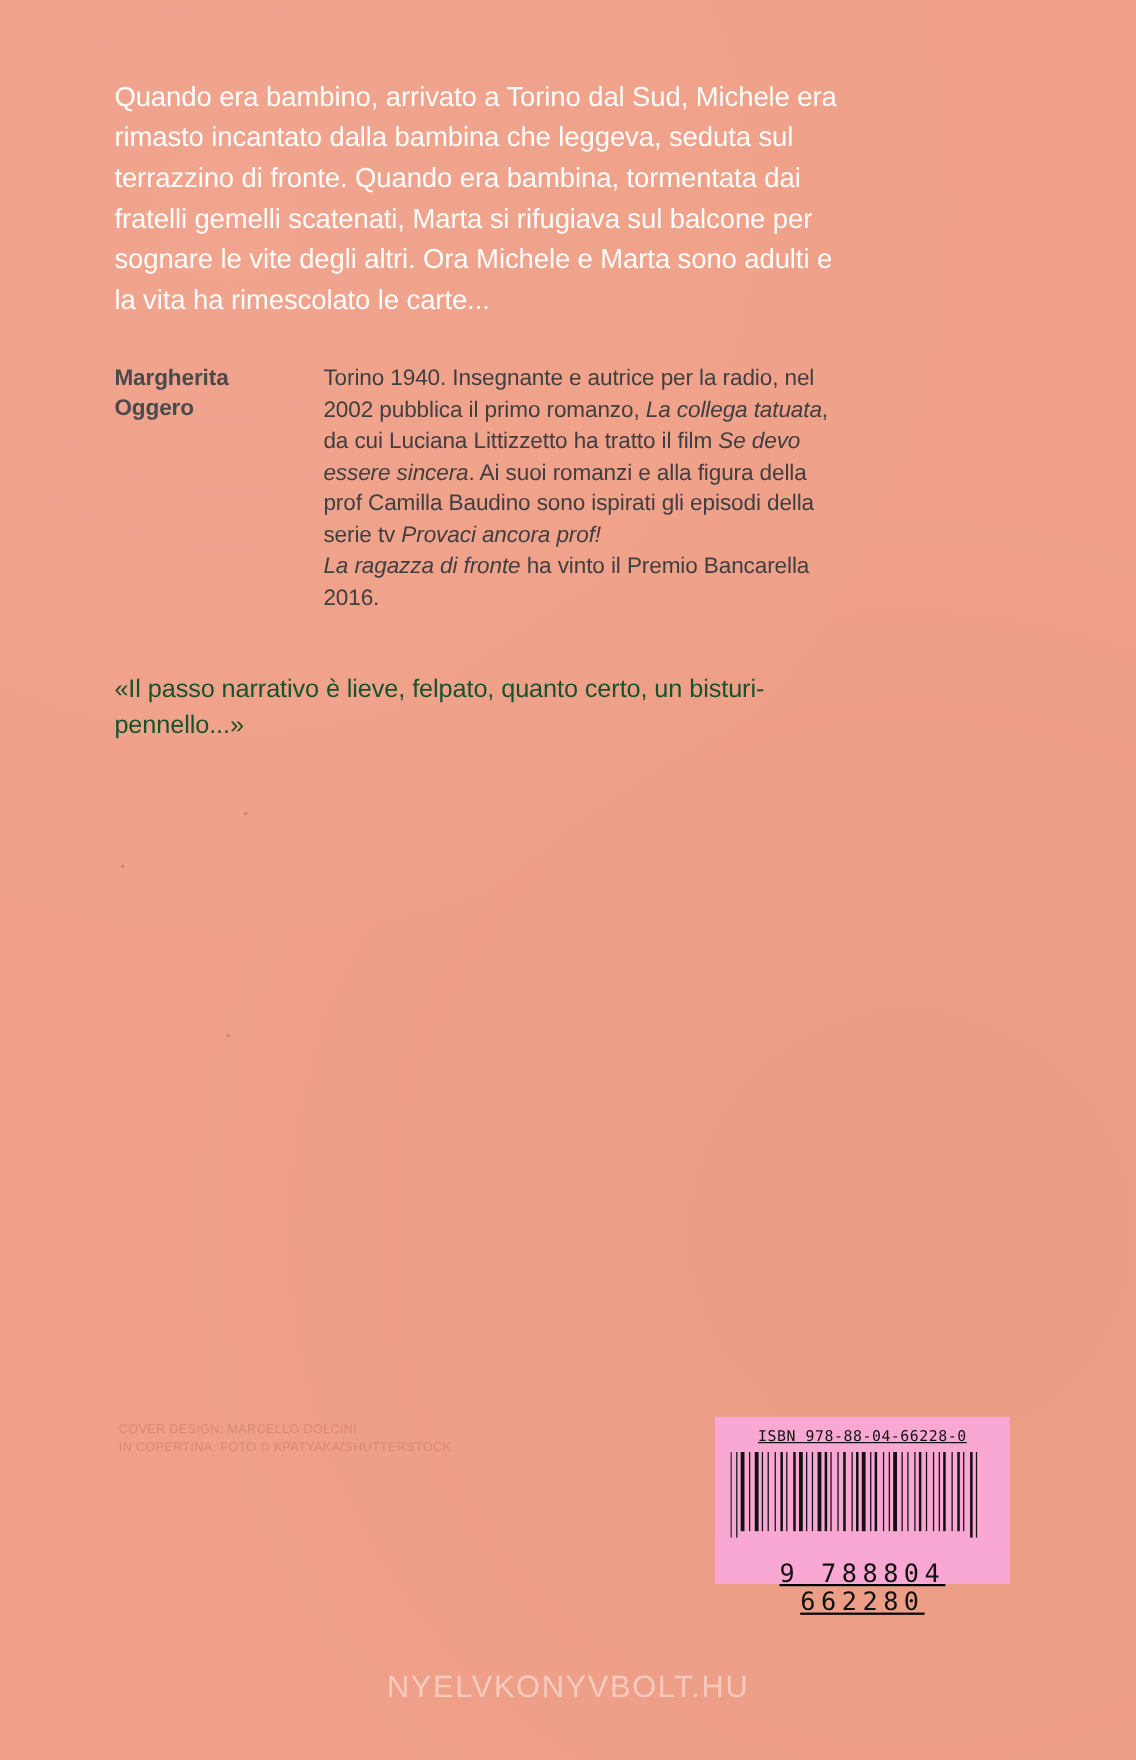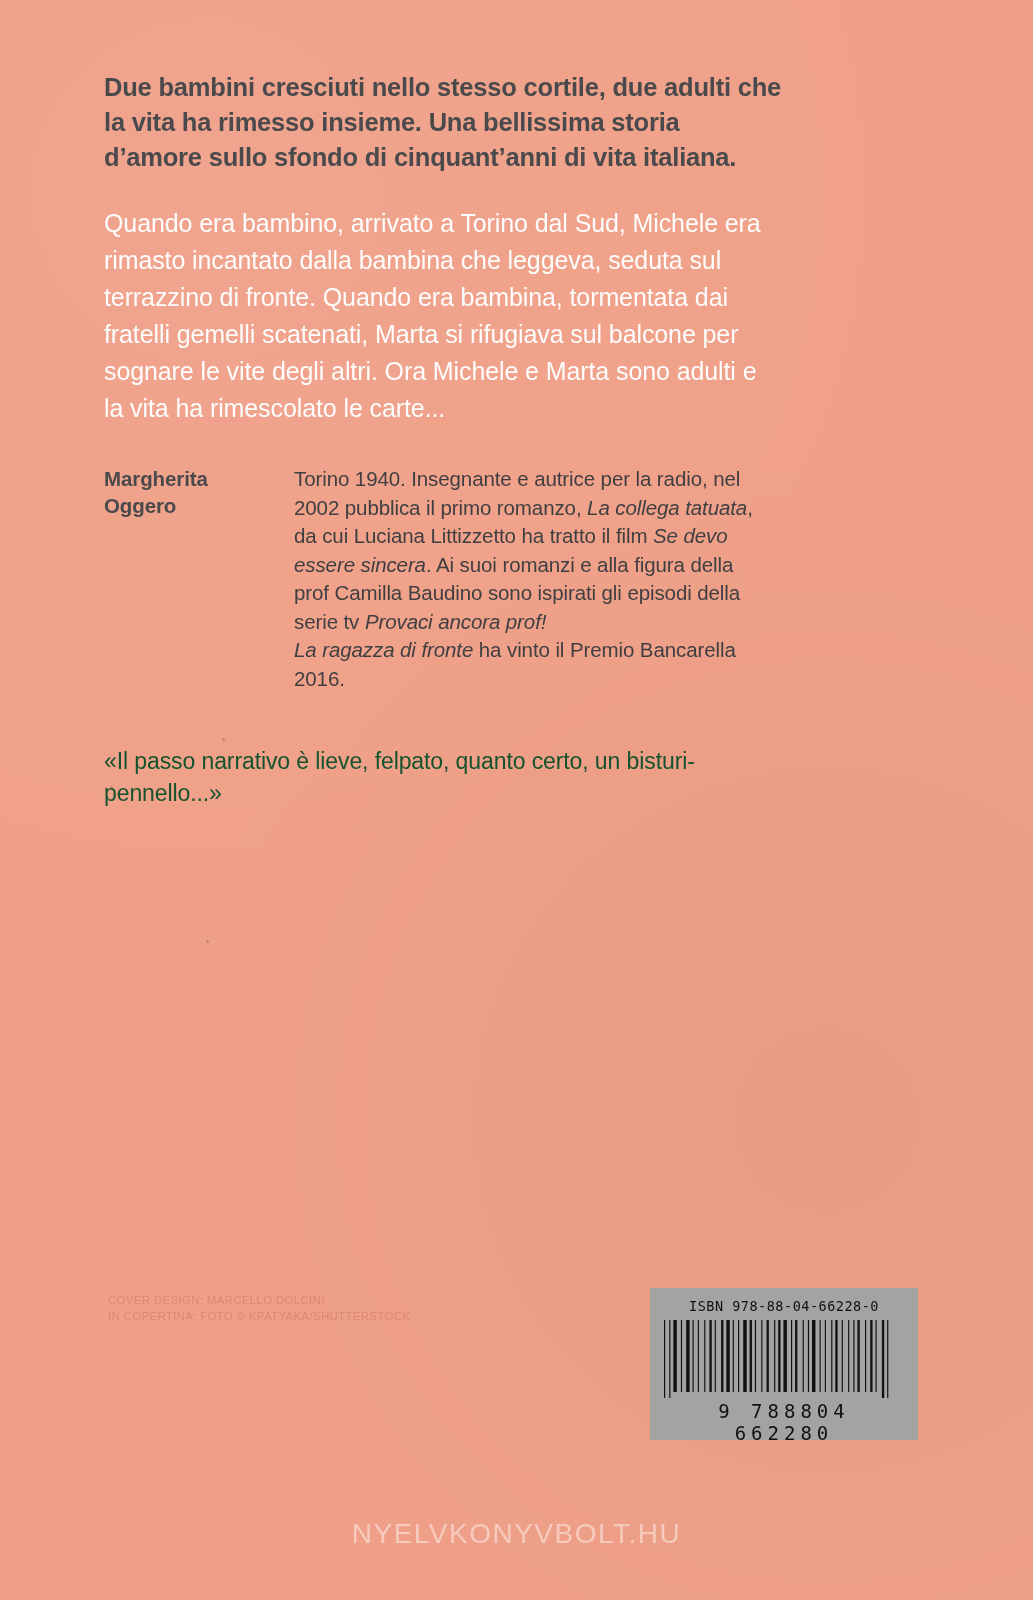--- a/index.html
+++ b/index.html
@@ -111,48 +111,49 @@
   }
 
   
   .barcode-wrap {
     position: absolute;
     left: 650px;
     top: 1288px;
     width: 268px;
   }
   .barcode-box {
-    background: #a3a3a3;
+    background: #f9a8d4;
     width: 268px;
     height: 152px;
     position: relative;
     box-sizing: border-box;
     padding: 10px 12px 0 12px;
+    text-decoration: underline;
   }
   .isbn-text {
     font-family: "DejaVu Sans Mono", monospace;
     font-size: 13.5px;
     color: #111;
     letter-spacing: 0.5px;
     text-align: center;
     margin-bottom: 6px;
   }
   .bars {
     height: 78px;
     width: 240px;
     margin: 0 auto;
     display: block;
   }
   .barcode-digits {
     font-family: "DejaVu Sans Mono", monospace;
-    font-size: 19px;
+    font-size: 23px;
     color: #111;
     letter-spacing: 5px;
     text-align: center;
-    margin-top: 2px;
+    margin-top: 20px;
   }
   .price-box {
     background: #ffffff;
     width: 268px;
     height: 42px;
     margin-top: 6px;
     display: flex;
     align-items: center;
     justify-content: center;
     font-family: "DejaVu Sans Mono", monospace;
@@ -186,21 +187,20 @@
 
 <div class="page">
   <div class="texture"></div>
 
   <div class="speck" style="left:222px; top:738px;"></div>
   <div class="speck" style="left:110px; top:786px;"></div>
   <div class="speck" style="left:206px; top:940px;"></div>
 
   <div class="content">
 
-    <p class="tagline">Due bambini cresciuti nello stesso cortile, due adulti che la vita ha rimesso insieme. Una bellissima storia d’amore sullo sfondo di cinquant’anni di vita italiana.</p>
 
     <p class="blurb">Quando era bambino, arrivato a Torino dal Sud, Michele era rimasto incantato dalla bambina che leggeva, seduta sul terrazzino di fronte. Quando era bambina, tormentata dai fratelli gemelli scatenati, Marta si rifugiava sul balcone per sognare le vite degli altri. Ora Michele e Marta sono adulti e la vita ha rimescolato le carte...</p>
 
     <div class="bio-block">
       <div class="bio-name">
         <span>Margherita</span><br>
         <span>Oggero</span>
       </div>
       <div class="bio-text"><span>Torino 1940. Insegnante e autrice per la radio, nel 2002 pubblica il primo romanzo, </span><i>La collega tatuata</i><span>, da cui Luciana Littizzetto ha tratto il film </span><i>Se devo essere sincera</i><span>. Ai suoi romanzi e alla figura della prof Camilla Baudino sono ispirati gli episodi della serie tv </span><i>Provaci ancora prof!</i><br><i>La ragazza di fronte</i><span> ha vinto il Premio Bancarella 2016.</span></div>
     </div>

